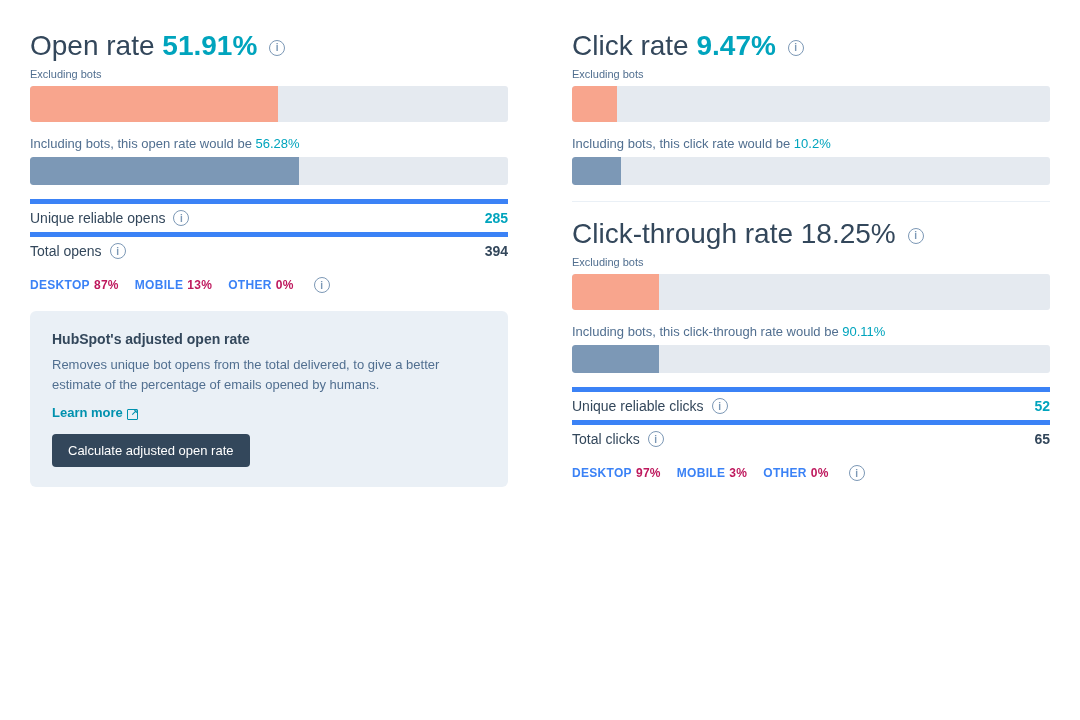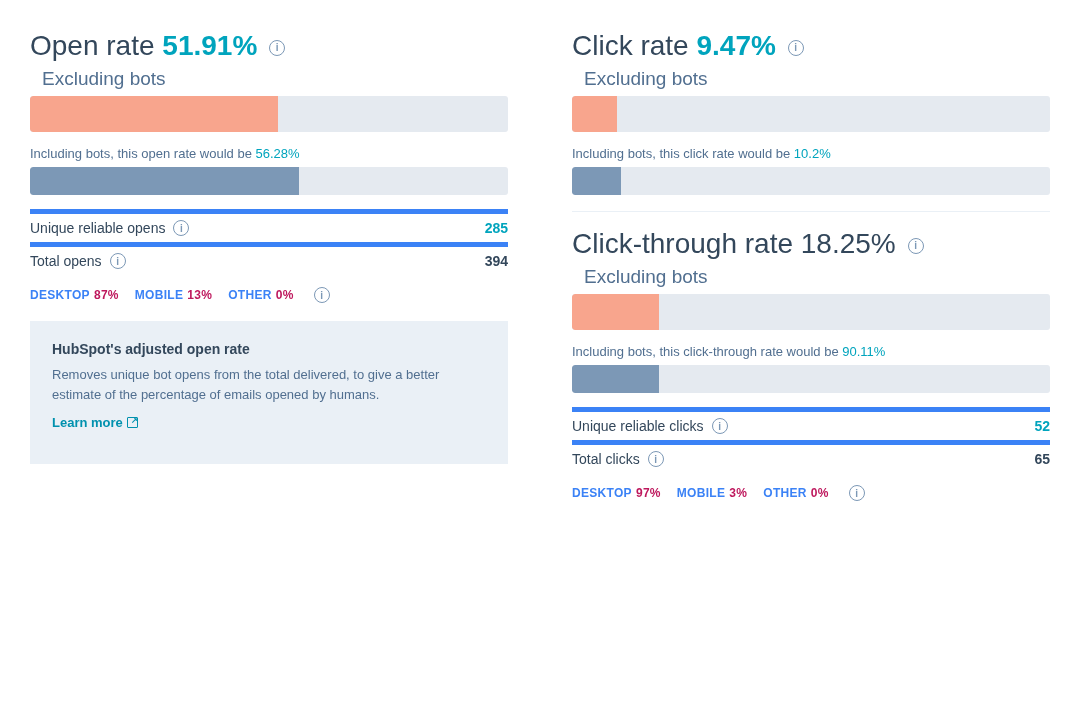--- a/index.html
+++ b/index.html
@@ -36,24 +36,23 @@
       border-radius: 50%;
       border: 1.5px solid #7c98b6;
       color: #7c98b6;
       font-size: 10px;
       font-weight: bold;
       cursor: pointer;
       vertical-align: middle;
       margin-left: 4px;
     }
     .excluding-label {
-      font-size: 19px;
+      font-size: 11px;
       color: #516f90;
       margin-bottom: 6px;
-      margin-left: 12px;
     }
     .bar-container {
       width: 100%;
       height: 36px;
       background: #e5eaf0;
       border-radius: 3px;
       overflow: hidden;
       margin-bottom: 14px;
     }
     .bar-fill {
@@ -88,21 +87,21 @@
       font-weight: 700;
       color: #516f90;
       letter-spacing: 0.3px;
     }
     .device-row .device-item { display: flex; align-items: center; gap: 4px; }
     .device-row .device-label { color: #3b82f6; }
     .device-row .device-val { font-weight: 700; color: #be185d; }
 
     .info-box {
       background: #eaf0f6;
-      border-radius: 0;
+      border-radius: 6px;
       padding: 20px 22px;
       margin-top: 18px;
     }
     .info-box-title {
       font-size: 14px;
       font-weight: 700;
       color: #33475b;
       margin-bottom: 8px;
     }
     .info-box-text {
@@ -110,21 +109,21 @@
       color: #516f90;
       line-height: 1.5;
       margin-bottom: 10px;
     }
     .learn-more {
       color: #0091ae;
       font-size: 13px;
       font-weight: 600;
       text-decoration: none;
       display: inline-flex;
-      align-items: center;
+      align-items: flex-end;
       gap: 4px;
       margin-bottom: 14px;
     }
     .ext-icon {
       display: inline-block;
       width: 11px;
       height: 11px;
       border: 1.5px solid #0091ae;
       border-radius: 1px;
       position: relative;
@@ -207,20 +206,21 @@
     </div>
 
     <div class="info-box">
       <div class="info-box-title">HubSpot's adjusted open rate</div>
       <div class="info-box-text">Removes unique bot opens from the total delivered, to give a better estimate of the percentage of emails opened by humans.</div>
       <a href="#" class="learn-more">
         <span>Learn more</span>
         <span class="ext-icon"></span>
       </a>
       <br>
+      <button class="calc-button">Calculate adjusted open rate</button>
     </div>
   </div>
 
   <div class="panel">
 
     <div class="metric-title">
       <span>Click rate</span>
       <span class="value">9.47%</span>
       <span class="info-icon">i</span>
     </div>

